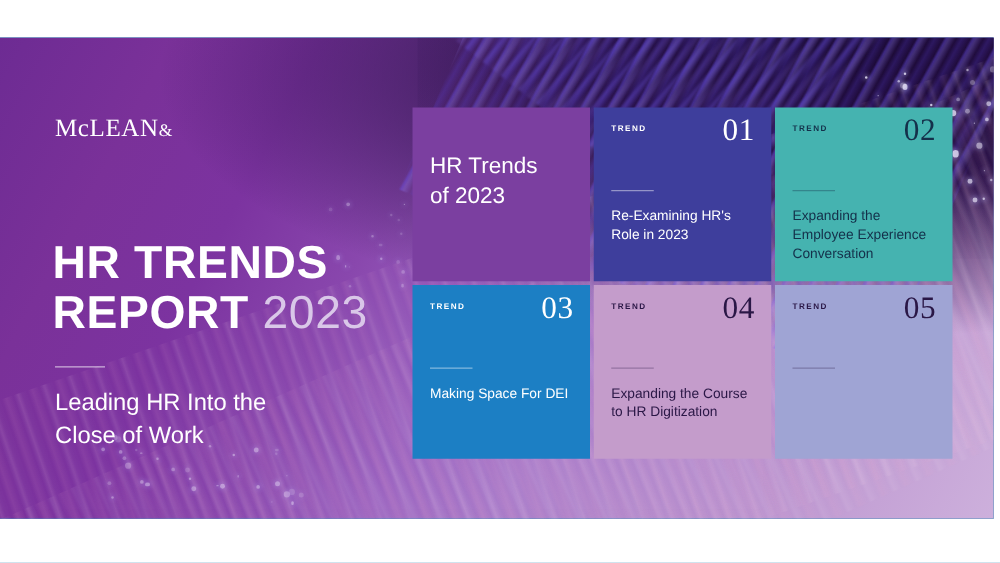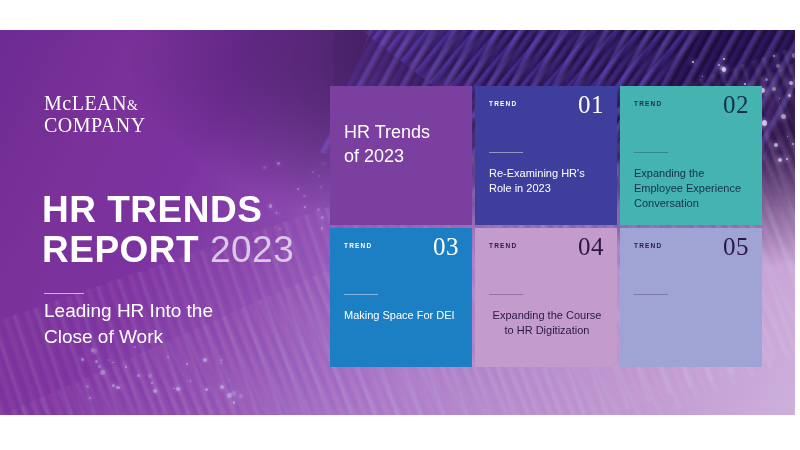--- a/index.html
+++ b/index.html
@@ -112,21 +112,21 @@
     letter-spacing:.5px;
   }
   .headline .yr{color:#d9c7e8;font-weight:400;}
 
   .rule{
     position:absolute;left:44px;top:263px;width:40px;height:1px;
     background:rgba(255,255,255,.62);
   }
 
   .subhead{
-    position:absolute;left:44px;top:268px;width:260px;
+    position:absolute;left:44px;top:280px;width:260px;
     color:#ffffff;font-size:19px;line-height:1.35;font-weight:400;
   }
 
   
   #grid{
     position:absolute;left:330px;top:56px;
     display:grid;
     grid-template-columns:142px 142px 142px;
     grid-template-rows:139px 139px;
     gap:3px;
@@ -161,21 +161,21 @@
   .tile-01 .tline{background:rgba(255,255,255,.45);}
 
   .tile-02{background:#45B3B0;}
   .tile-02 .trend,.tile-02 .num,.tile-02 .ttl{color:#14304a;}
   .tile-02 .tline{background:rgba(20,48,74,.35);}
 
   .tile-03{background:#1C7FC4;}
   .tile-03 .trend,.tile-03 .num,.tile-03 .ttl{color:#ffffff;}
   .tile-03 .tline{background:rgba(255,255,255,.45);}
 
-  .tile-04{background:#C49CCB;text-align:center;}
+  .tile-04{background:#C49CCB;}
   .tile-04 .trend,.tile-04 .num,.tile-04 .ttl{color:#2a1746;}
   .tile-04 .tline{background:rgba(42,23,70,.3);}
 
   .tile-05{background:#9FA4D4;}
   .tile-05 .trend,.tile-05 .num,.tile-05 .ttl{color:#2a1746;}
   .tile-05 .tline{background:rgba(42,23,70,.3);}
 </style>
 </head>
 <body>
 
@@ -290,21 +290,20 @@
         <i style="width: 2.3px; height: 2.3px; left: 53.8px; top: 13.2px; opacity: 0.46;"></i>
         <i style="width: 2.6px; height: 2.6px; left: 62.9px; top: 69.3px; opacity: 0.65;"></i>
         <i style="width: 2.8px; height: 2.8px; left: 19px; top: 4.2px; opacity: 0.79;"></i>
         <i style="width: 2.3px; height: 2.3px; left: 45.6px; top: 47.6px; opacity: 0.9;"></i>
       </div>
 
     <div class="logo">
       <span class="l1">
         <span>McLEAN</span><span class="sm">&amp;</span>
       </span>
-      <span class="l2">COMPANY</span>
     </div>
 
     <div class="headline">
       <div>HR TRENDS</div>
       <div>
         <span>REPORT</span>
         <span class="yr">2023</span>
       </div>
     </div>
 

